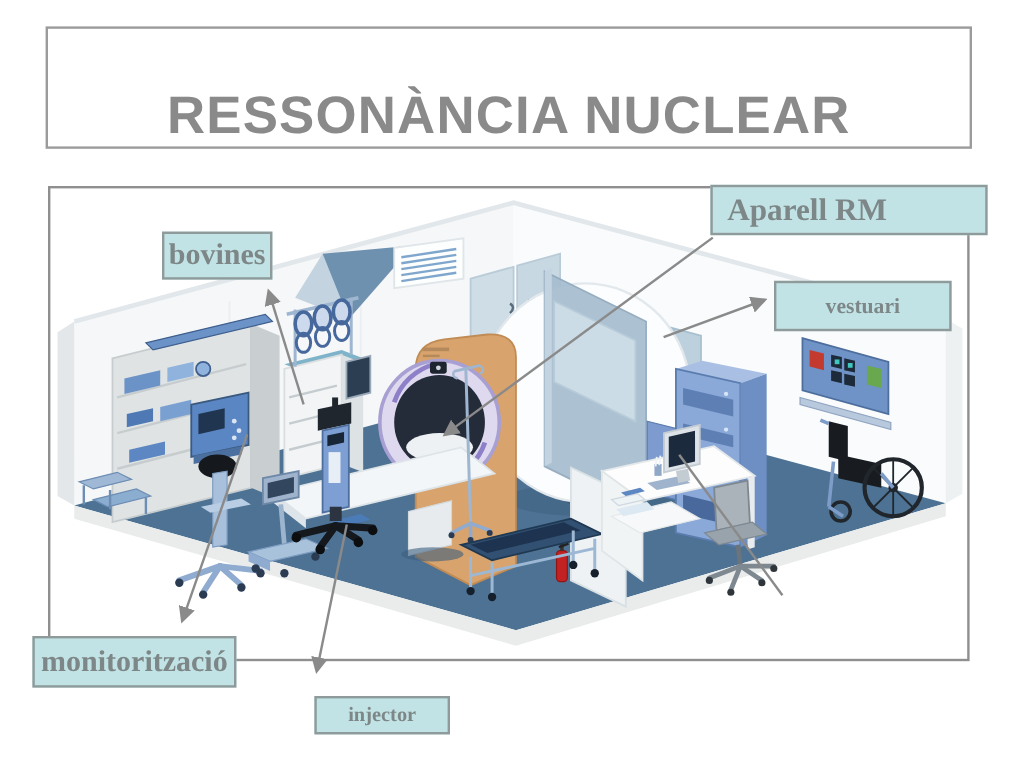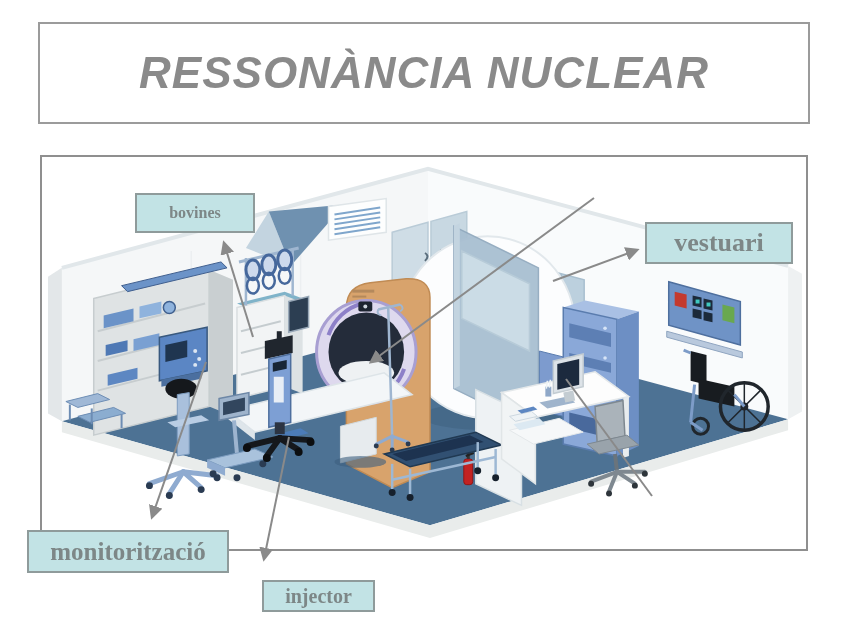--- a/index.html
+++ b/index.html
@@ -6,38 +6,38 @@
     --label-fill:#c2e3e5; --label-border:#8f9b9b; --label-text:#7d8787;
     --title-text:#8a8a8a; --title-border:#9b9b9b; --frame-border:#8f8f8f;
     --arrow:#8a8a8a; --floor:#4d7294; --wall:#f5f7f8;
     --equipment-blue:#7d9fd4; --mri-front:#d8a36c; --bore-ring:#a89fd2;
     --extinguisher-red:#c32222;
   }
   html,body{margin:0;padding:0;background:#ffffff;}
   #slide{position:relative;width:848px;height:636px;background:#ffffff;overflow:hidden;
          font-family:"Liberation Sans",sans-serif;}
   #title-box{position:absolute;left:38px;top:22px;width:768px;height:98px;
-             border:2px solid var(--title-border);display:flex;flex-direction:column;
-             justify-content:center;align-items:center;font-style:italic;}
+             border:2px solid var(--title-border);display:flex;flex-direction:row;
+             justify-content:center;align-items:flex-end;}
   #title-box span{display:block;font-weight:bold;font-size:44px;line-height:50px;
              letter-spacing:1px;color:var(--title-text);font-family:"Liberation Sans",sans-serif;}
   #frame{position:absolute;left:40px;top:155px;width:764px;height:392px;
          border:2px solid var(--frame-border);background:#ffffff;}
   #frame svg{display:block;}
   #leader-lines{position:absolute;left:0;top:0;width:848px;height:636px;pointer-events:none;z-index:5;}
   .label{position:absolute;z-index:10;background:var(--label-fill);
          border:2px solid var(--label-border);color:var(--label-text);
          font-family:"Liberation Serif",serif;font-weight:bold;
          display:flex;align-items:center;justify-content:center;
          box-sizing:border-box;white-space:nowrap;}
-  #label-bovines{left:135px;top:193px;width:120px;height:40px;font-size:16px;}
+  #label-bovines{left:135px;top:193px;width:92px;height:40px;font-size:25px;}
   #label-aparell{left:592px;top:154px;width:231px;height:42px;font-size:26px;justify-content:flex-start;padding-left:12px;}
-  #label-vestuari{left:645px;top:222px;width:148px;height:42px;font-size:26px;}
-  #label-monitoritzacio{left:27px;top:530px;width:202px;height:43px;font-size:25px;}
-  #label-injector{left:262px;top:580px;width:113px;height:32px;font-size:20px;}
+  #label-vestuari{left:645px;top:234px;width:148px;height:42px;font-size:18px;}
+  #label-monitoritzacio{left:27px;top:530px;width:170px;height:43px;font-size:25px;}
+  #label-injector{left:262px;top:580px;width:113px;height:32px;font-size:17px;}
   #label-workstation{left:615px;top:495px;width:198px;height:42px;font-size:26px;}
 </style>
 </head>
 <body>
 
 <div id="slide">
 
   <div id="title-box">
     <span>RESSONÀNCIA NUCLEAR</span>
   </div>
@@ -344,17 +344,18 @@
       <line x1="253" y1="337" x2="224" y2="243" marker-end="url(#ah)"></line>
       <line x1="594" y1="198" x2="371" y2="362" marker-end="url(#ah)"></line>
       <line x1="553" y1="281" x2="637" y2="250" marker-end="url(#ah)"></line>
       <line x1="206" y1="362" x2="152" y2="517" marker-end="url(#ah)"></line>
       <line x1="289" y1="437" x2="264" y2="559" marker-end="url(#ah)"></line>
       <line x1="566" y1="379" x2="652" y2="496"></line>
     </g>
   </svg>
 
   <div class="label" id="label-bovines">bovines</div>
+  <div class="label" id="label-aparell">Aparell RM</div>
   <div class="label" id="label-vestuari">vestuari</div>
   <div class="label" id="label-monitoritzacio">monitorització</div>
   <div class="label" id="label-injector">injector</div>
 
 </div>
 
 </body></html>

